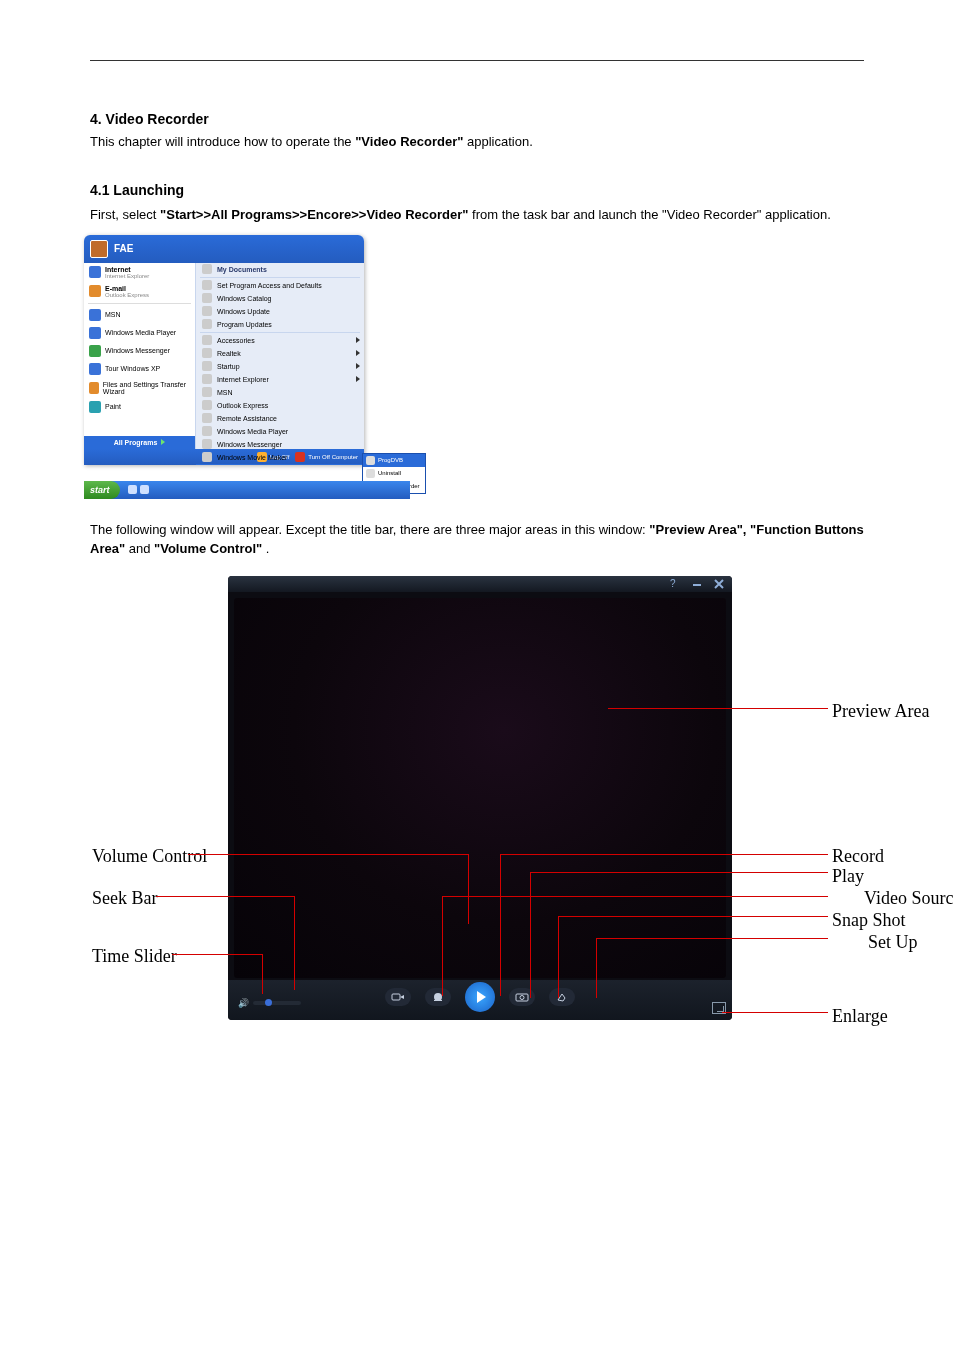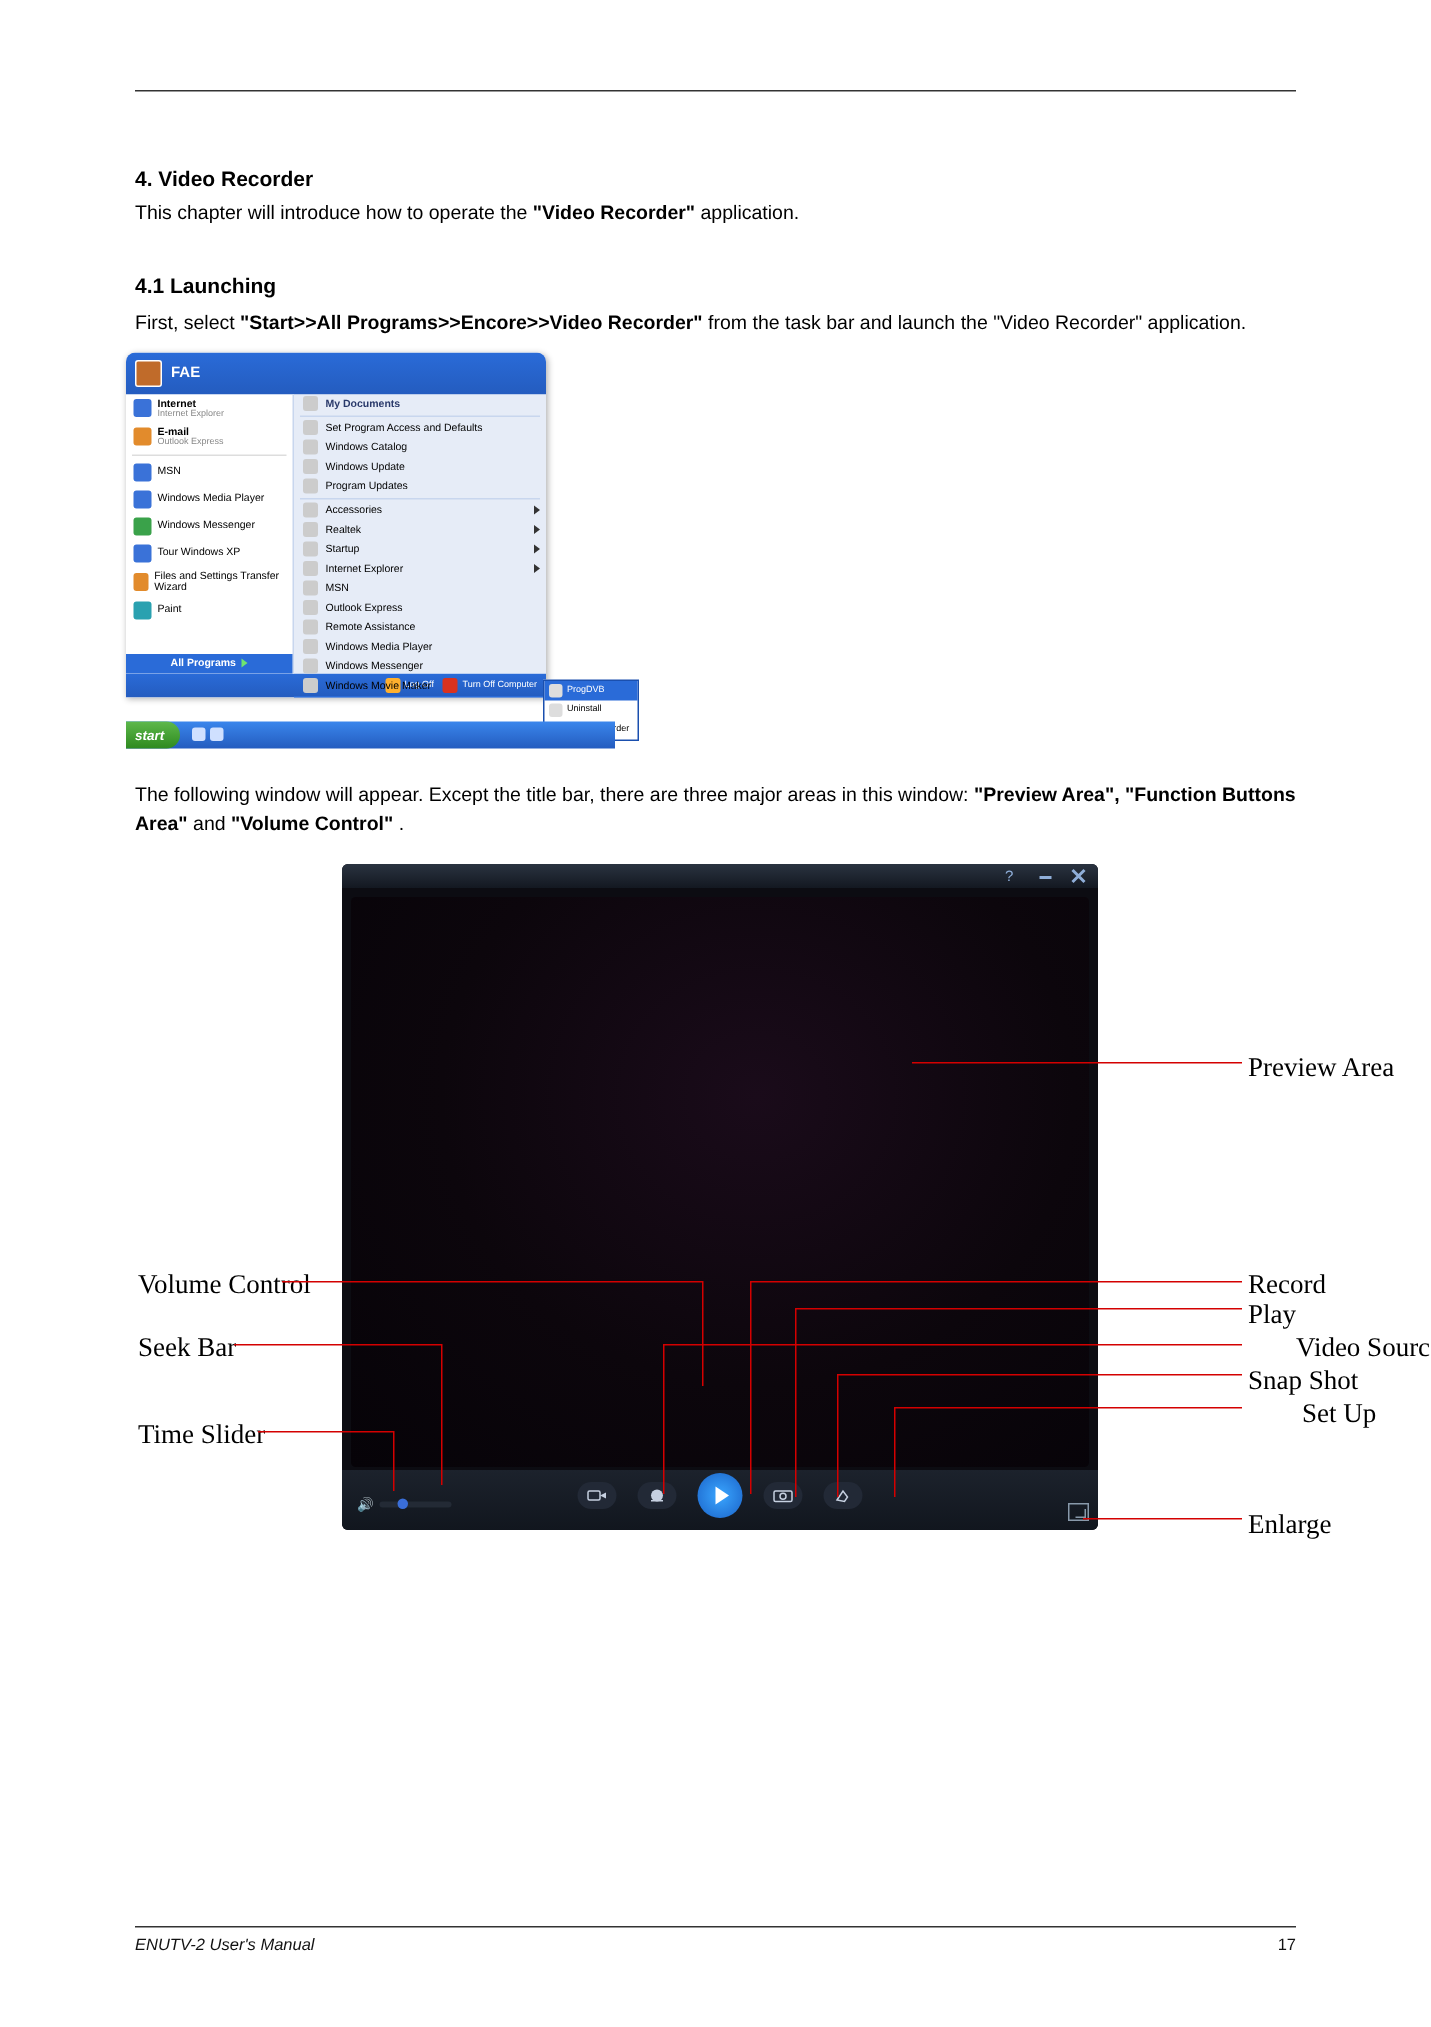--- a/index.html
+++ b/index.html
@@ -588,17 +588,13 @@
     <div class="callout-label" style="left:604px; top:334px;">Snap Shot</div>
 
     <div class="callout-line v" style="left:368px; top:362px; height:60px;"></div>
     <div class="callout-line" style="left:368px; top:362px; width:232px;"></div>
     <div class="callout-label" style="left:604px; top:356px;margin-left:36px;">Set Up</div>
 
     <div class="callout-line" style="left:494px; top:436px; width:106px;"></div>
     <div class="callout-label" style="left:604px; top:430px;">Enlarge</div>
   </div>
 
-  <div class="footer">
-    <span class="footer-left">ENUTV-2 User's Manual</span>
-    <span>17</span>
-  </div>
 </div>
 
 </body></html>

